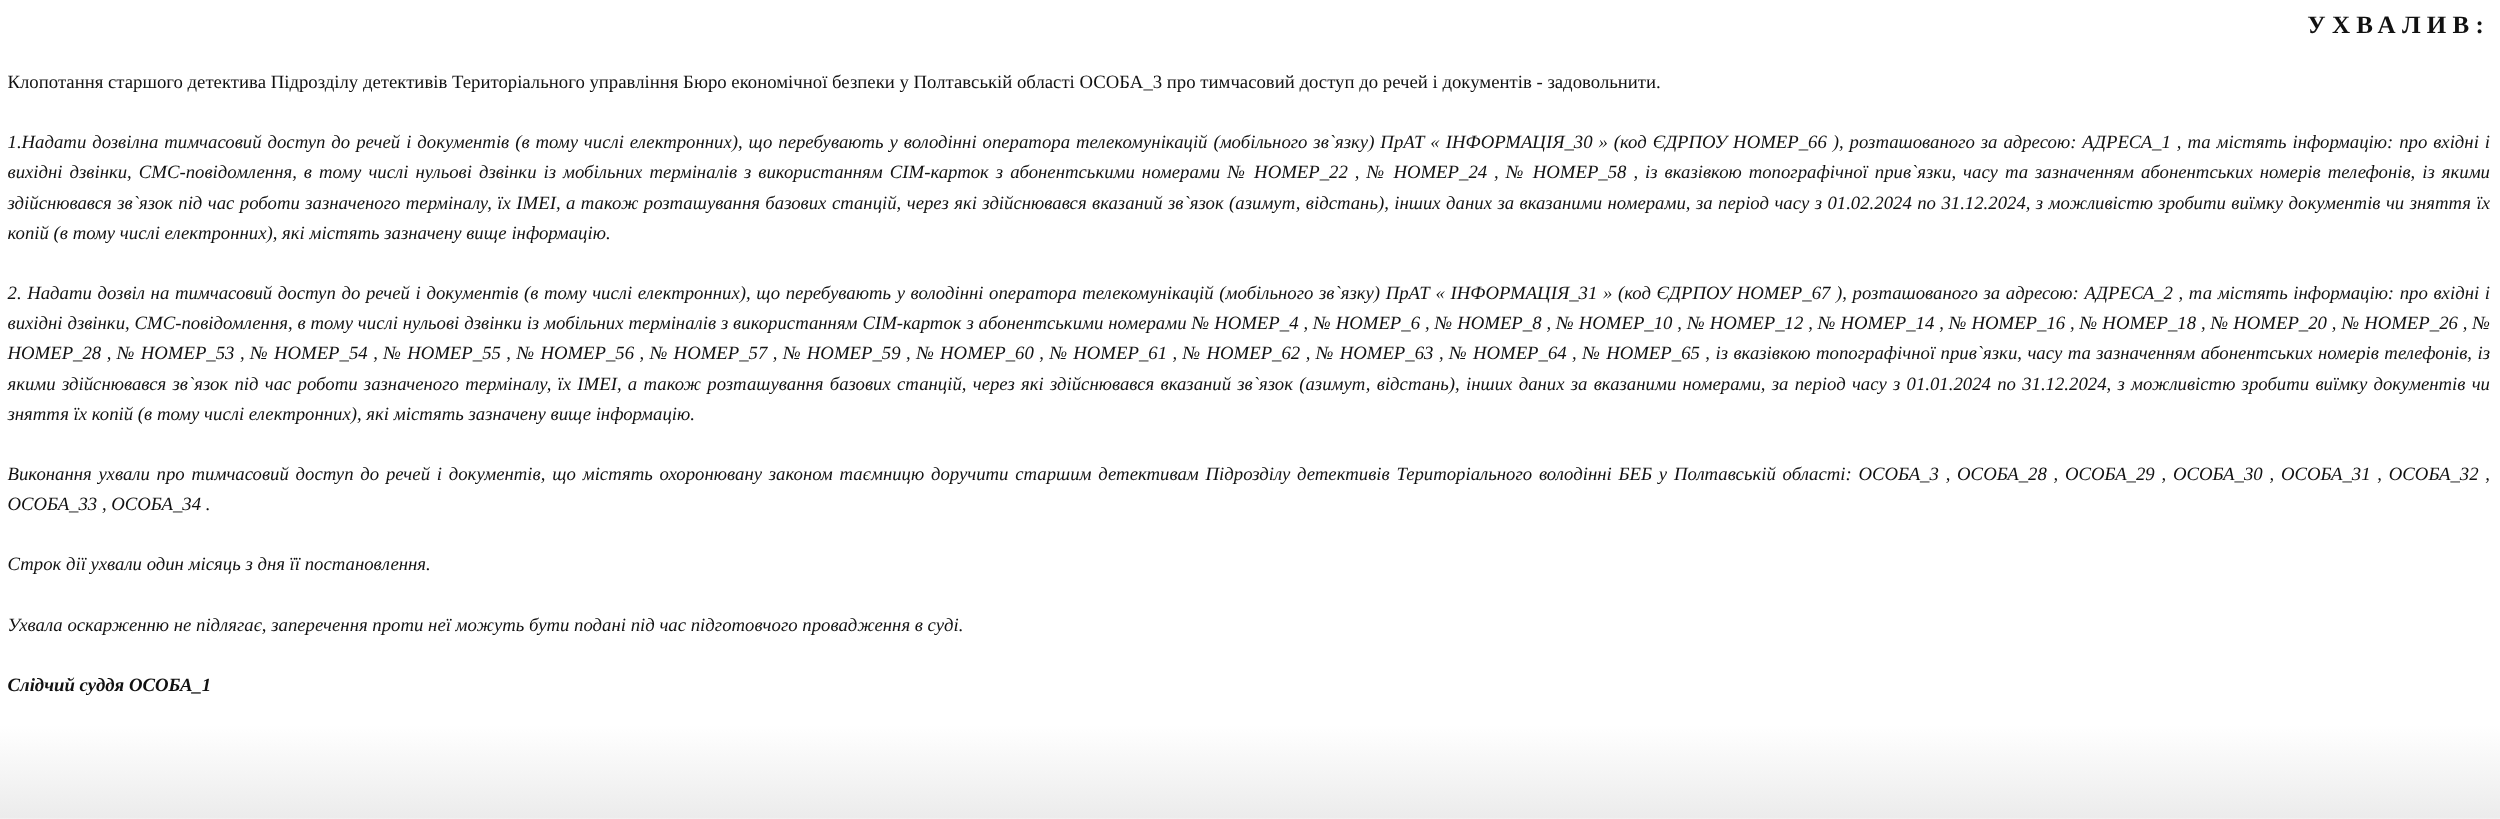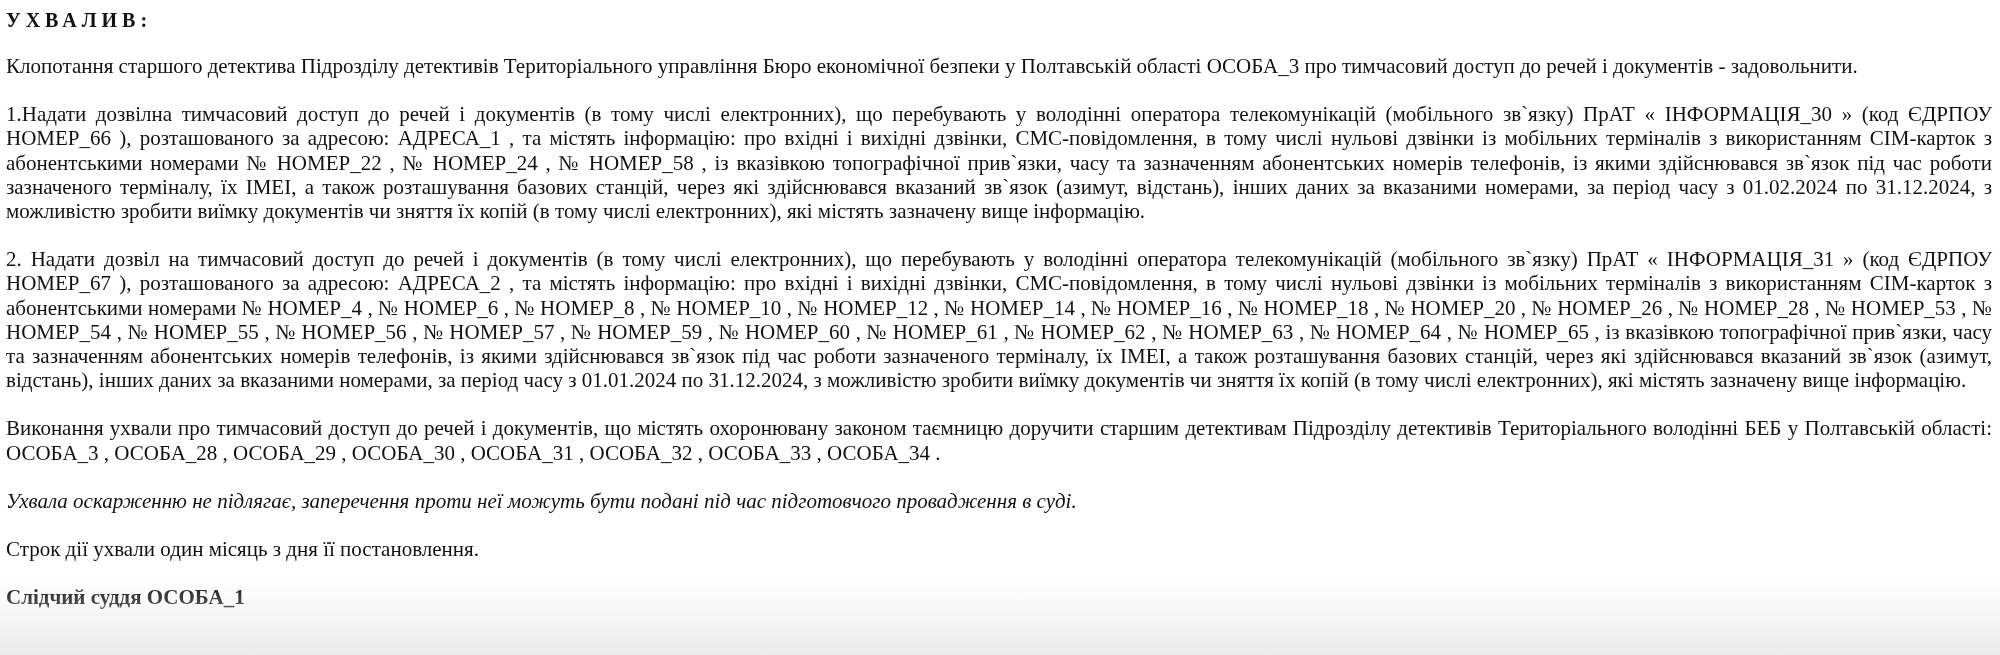--- a/index.html
+++ b/index.html
@@ -15,37 +15,37 @@
       font-family: "Liberation Serif", "DejaVu Serif", serif;
       color: #111111;
     }
     .page {
       position: absolute;
       left: 6px;
       top: 0;
       width: 1986px;
     }
     .title {
-      text-align: left;
+      text-align: right;
       font-weight: bold;
       font-size: 20px;
       letter-spacing: 5px;
       margin: 8px 0 0 0;
       height: 30px;
       line-height: 24px;
     }
     p {
       margin: 0;
-      font-size: 21px;
+      font-size: 15px;
       line-height: 24.2px;
       text-align: justify;
       text-align-last: left;
     }
     .p-intro { margin-top: 16px; }
-    .p-gap { margin-top: 24px; }
+    .p-gap { margin-top: 24px; font-style: italic; }
     .italic { font-style: italic; }
     .bold { font-weight: bold; }
     .fade {
       position: absolute;
       left: 0;
       right: 0;
       bottom: 0;
       height: 75px;
       background: linear-gradient(to bottom, rgba(240,240,240,0) 0%, rgba(232,232,232,0.85) 100%);
       pointer-events: none;
@@ -58,20 +58,20 @@
   <div class="title">УХВАЛИВ:</div>
 
   <p class="p-intro">Клопотання старшого детектива Підрозділу детективів Територіального управління Бюро економічної безпеки у Полтавській області ОСОБА_3 про тимчасовий доступ до речей і документів - задовольнити.</p>
 
   <p class="p-gap">1.Надати дозвілна тимчасовий доступ до речей і документів (в тому числі електронних), що перебувають у володінні оператора телекомунікацій (мобільного зв`язку) ПрАТ « ІНФОРМАЦІЯ_30 » (код ЄДРПОУ НОМЕР_66 ), розташованого за адресою: АДРЕСА_1 , та містять інформацію: про вхідні і вихідні дзвінки, СМС-повідомлення, в тому числі нульові дзвінки із мобільних терміналів з використанням СІМ-карток з абонентськими номерами № НОМЕР_22 , № НОМЕР_24 , № НОМЕР_58 , із вказівкою топографічної прив`язки, часу та зазначенням абонентських номерів телефонів, із якими здійснювався зв`язок під час роботи зазначеного терміналу, їх IMEI, а також розташування базових станцій, через які здійснювався вказаний зв`язок (азимут, відстань), інших даних за вказаними номерами, за період часу з 01.02.2024 по 31.12.2024, з можливістю зробити виїмку документів чи зняття їх копій (в тому числі електронних), які містять зазначену вище інформацію.</p>
 
   <p class="p-gap">2. Надати дозвіл на тимчасовий доступ до речей і документів (в тому числі електронних), що перебувають у володінні оператора телекомунікацій (мобільного зв`язку) ПрАТ « ІНФОРМАЦІЯ_31 » (код ЄДРПОУ НОМЕР_67 ), розташованого за адресою: АДРЕСА_2 , та містять інформацію: про вхідні і вихідні дзвінки, СМС-повідомлення, в тому числі нульові дзвінки із мобільних терміналів з використанням СІМ-карток з абонентськими номерами № НОМЕР_4 , № НОМЕР_6 , № НОМЕР_8 , № НОМЕР_10 , № НОМЕР_12 , № НОМЕР_14 , № НОМЕР_16 , № НОМЕР_18 , № НОМЕР_20 , № НОМЕР_26 , № НОМЕР_28 , № НОМЕР_53 , № НОМЕР_54 , № НОМЕР_55 , № НОМЕР_56 , № НОМЕР_57 , № НОМЕР_59 , № НОМЕР_60 , № НОМЕР_61 , № НОМЕР_62 , № НОМЕР_63 , № НОМЕР_64 , № НОМЕР_65 , із вказівкою топографічної прив`язки, часу та зазначенням абонентських номерів телефонів, із якими здійснювався зв`язок під час роботи зазначеного терміналу, їх IMEI, а також розташування базових станцій, через які здійснювався вказаний зв`язок (азимут, відстань), інших даних за вказаними номерами, за період часу з 01.01.2024 по 31.12.2024, з можливістю зробити виїмку документів чи зняття їх копій (в тому числі електронних), які містять зазначену вище інформацію.</p>
 
   <p class="p-gap">Виконання ухвали про тимчасовий доступ до речей і документів, що містять охоронювану законом таємницю доручити старшим детективам Підрозділу детективів Територіального володінні БЕБ у Полтавській області: ОСОБА_3 , ОСОБА_28 , ОСОБА_29 , ОСОБА_30 , ОСОБА_31 , ОСОБА_32 , ОСОБА_33 , ОСОБА_34 .</p>
 
+  <p class="p-gap">Строк дії ухвали один місяць з дня її постановлення.</p>
+
   <p class="p-gap italic">Ухвала оскарженню не підлягає, заперечення проти неї можуть бути подані під час підготовчого провадження в суді.</p>
-
-  <p class="p-gap">Строк дії ухвали один місяць з дня її постановлення.</p>
 
   <p class="p-gap bold">Слідчий суддя ОСОБА_1</p>
 </div>
 
 <div class="fade"></div>
 
 </body></html>

